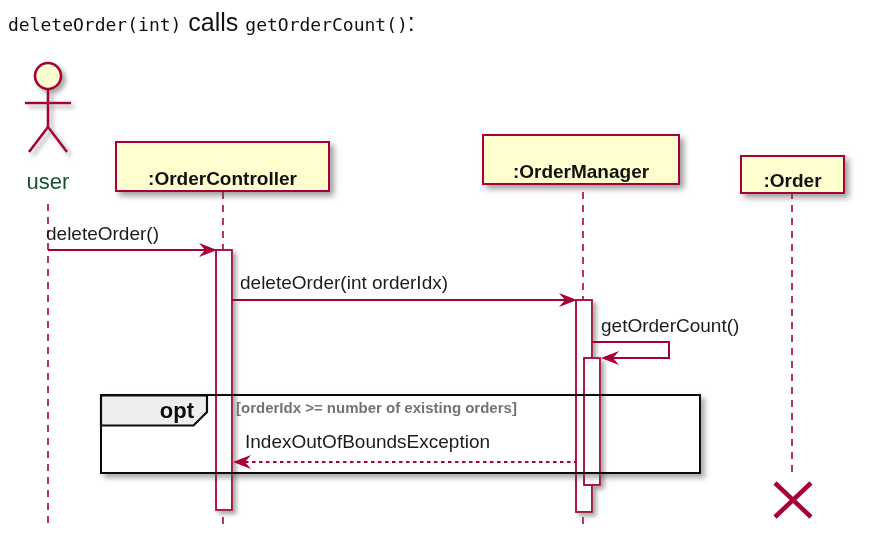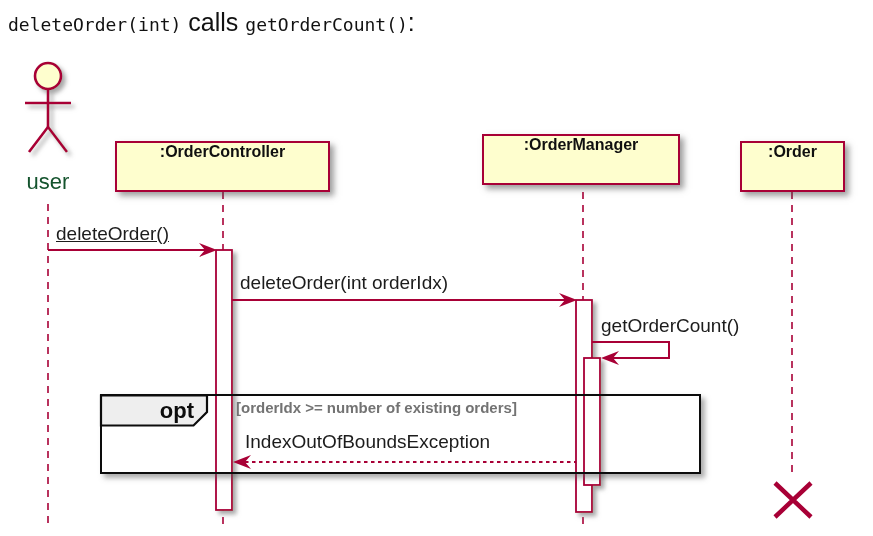--- a/index.html
+++ b/index.html
@@ -3,22 +3,22 @@
 <meta charset="utf-8">
 <style>
   html,body{margin:0;padding:0;background:#fff;}
   .stage{position:relative;width:873px;height:536px;background:#ffffff;overflow:hidden;
          font-family:"Liberation Sans",sans-serif;color:#1a1a1a;}
   .title{position:absolute;left:8px;top:8px;white-space:pre;font-size:19px;color:#111;}
   .title .code{font-family:"DejaVu Sans Mono",monospace;font-size:18px;text-align:right;}
   .title .plain{font-family:"Liberation Sans",sans-serif;font-size:25px;}
   .svg-layer{position:absolute;left:0;top:0;z-index:1;}
   .participant{position:absolute;z-index:3;background:#FEFECE;border:2.5px solid #A80036;
-               box-shadow:4px 4px 6px rgba(80,80,80,.55);display:flex;align-items:flex-start;justify-content:center;
-               font-size:16px;font-weight:700;color:#101010;box-sizing:border-box;}
+               box-shadow:4px 4px 6px rgba(80,80,80,.55);display:flex;align-items:flex-end;justify-content:center;
+               font-size:19px;font-weight:700;color:#101010;box-sizing:border-box;}
   .actor-label{position:absolute;z-index:3;font-size:22px;color:#14532d;text-align:center;}
   .msg-label{position:absolute;z-index:4;font-size:19px;color:#1c1c1c;white-space:nowrap;}
   .frame{position:absolute;z-index:4;border:2.5px solid #0c0c0c;box-sizing:border-box;
          box-shadow:4px 4px 5px rgba(90,90,90,.5);background:transparent;}
   .frame-op{position:absolute;z-index:6;font-size:22px;font-weight:700;color:#0c0c0c;text-align:right;}
   .frame-guard{position:absolute;z-index:6;font-size:15px;font-weight:700;color:#737373;white-space:nowrap;}
 </style>
 </head>
 <body>
 
@@ -74,27 +74,27 @@
 
     <path d="M101 395.5 L207 395.5 L207 412 L193.5 425.5 L101 425.5 Z" fill="#EEEEEE" stroke="#0c0c0c" stroke-width="2.2" style="z-index:5"></path>
   </svg>
 
   <div class="participant" style="left:115px;top:141px;width:215px;height:51px;">
     <span>:OrderController</span>
   </div>
   <div class="participant" style="left:482px;top:134px;width:198px;height:51px;">
     <span>:OrderManager</span>
   </div>
-  <div class="participant" style="left:740px;top:141px;width:105px;height:51px;">
+  <div class="participant" style="left:740px;top:155px;width:105px;height:39px;">
     <span>:Order</span>
   </div>
 
   <div class="actor-label" style="left:16px;top:169px;width:64px;">user</div>
 
-  <div class="msg-label" style="left:56px;top:223px;text-decoration:underline;">deleteOrder()</div>
+  <div class="msg-label" style="left:46px;top:223px;">deleteOrder()</div>
   <div class="msg-label" style="left:240px;top:272px;">deleteOrder(int orderIdx)</div>
   <div class="msg-label" style="left:601px;top:315px;">getOrderCount()</div>
   <div class="msg-label" style="left:245px;top:431px;width:322px;text-align:left;">IndexOutOfBoundsException</div>
 
   <div class="frame" style="left:100px;top:394px;width:601px;height:80px;"></div>
   <div class="frame-op" style="left:102px;top:398px;width:92px;">opt</div>
   <div class="frame-guard" style="left:236px;top:399px;">[orderIdx &gt;= number of existing orders]</div>
 
 </div>
 

